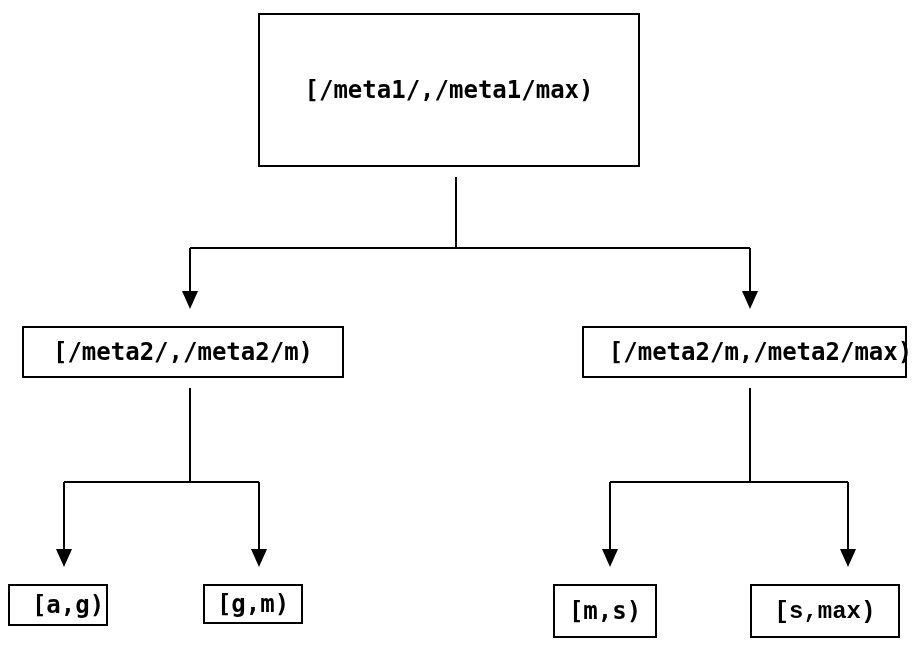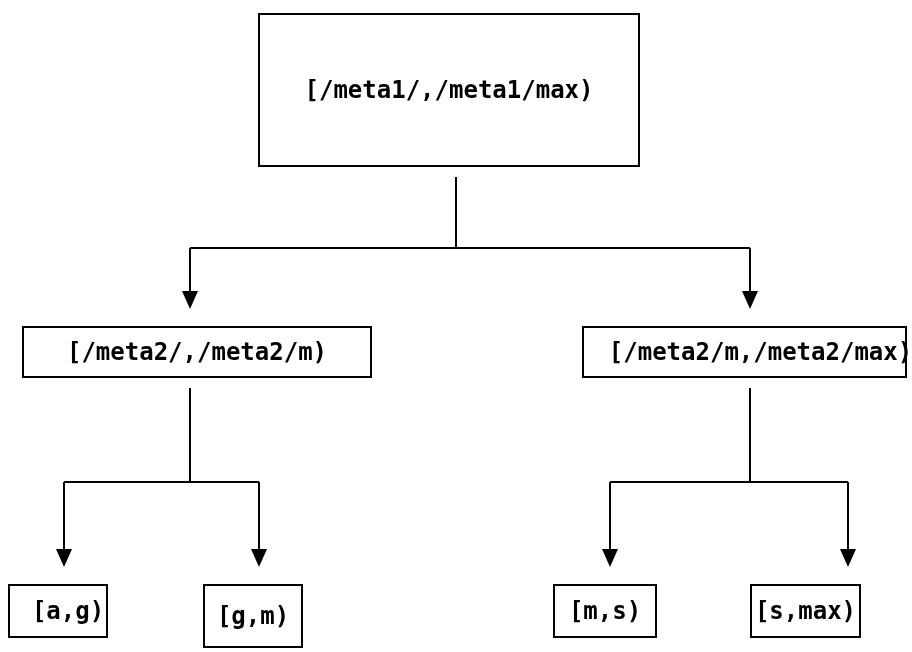--- a/index.html
+++ b/index.html
@@ -32,26 +32,26 @@
     background: #ffffff;
     display: flex;
     align-items: center;
     justify-content: center;
     color: #000000;
     font-weight: bold;
     font-size: 24px;
     white-space: nowrap;
   }
   .node-root   { left: 258px; top: 13px;  width: 382px; height: 154px; justify-content: center; }
-  .node-left   { left: 22px;  top: 326px; width: 350px; height: 52px; }
+  .node-left   { left: 22px;  top: 326px; width: 322px; height: 52px; }
   .node-right  { left: 582px; top: 326px; width: 325px; height: 52px; padding-left: 32px; }
-  .node-leaf-ag   { left: 8px;   top: 584px; width: 100px; height: 54px; padding-left: 20px; }
-  .node-leaf-gm   { left: 203px; top: 584px; width: 100px; height: 64px; }
+  .node-leaf-ag   { left: 8px;   top: 584px; width: 100px; height: 42px; padding-left: 20px; }
+  .node-leaf-gm   { left: 203px; top: 584px; width: 100px; height: 40px; }
   .node-leaf-ms   { left: 553px; top: 584px; width: 104px; height: 54px; }
-  .node-leaf-smax { left: 750px; top: 584px; width: 111px; height: 54px; }
+  .node-leaf-smax { left: 750px; top: 584px; width: 150px; height: 54px; font-family: Liberation Mono, monospace; }
 </style>
 </head>
 <body>
 
 <div class="stage">
 
   <svg class="edges" viewBox="0 0 912 652" xmlns="http://www.w3.org/2000/svg">
 
     <g>
       <path class="edge-line" d="M456 177 V248 M190 248 H750 M190 248 V291 M750 248 V291"></path>

